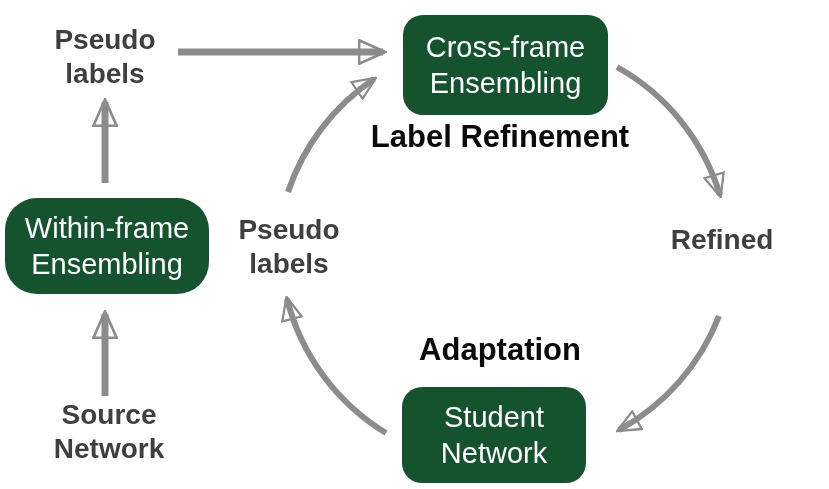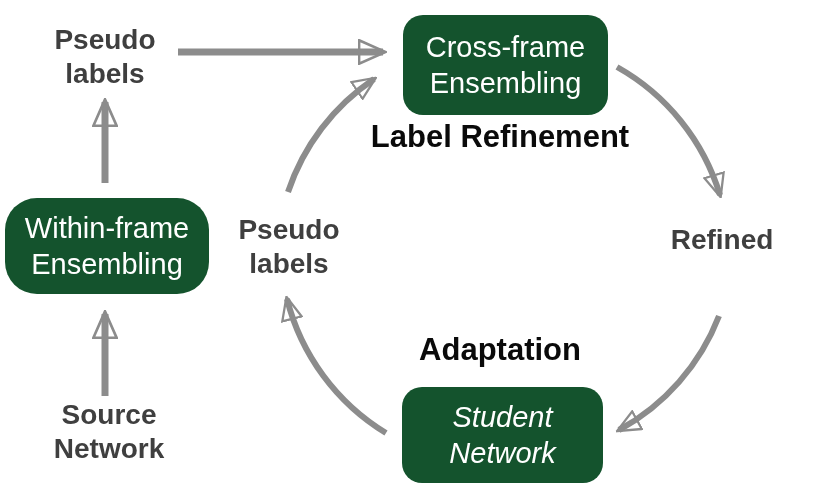--- a/index.html
+++ b/index.html
@@ -32,21 +32,21 @@
     flex-direction: column;
     align-items: center;
     justify-content: center;
     font-size: 29px;
     line-height: 36px;
     text-align: center;
     font-weight: 400;
   }
   #box-within  { left: 5px;   top: 198px; width: 204px; height: 96px; border-radius: 32px; }
   #box-cross   { left: 403px; top: 15px;  width: 205px; height: 100px; }
-  #box-student { left: 402px; top: 387px; width: 201px; height: 96px; font-style: italic; }
+  #box-student { left: 402px; top: 387px; width: 184px; height: 96px; }
 
   .glabel {
     position: absolute;
     color: #3f3f3f;
     font-weight: bold;
     font-size: 28px;
     line-height: 34px;
     text-align: center;
   }
   #lbl-pseudo-top    { left: 25px;  top: 23px;  width: 160px; }

